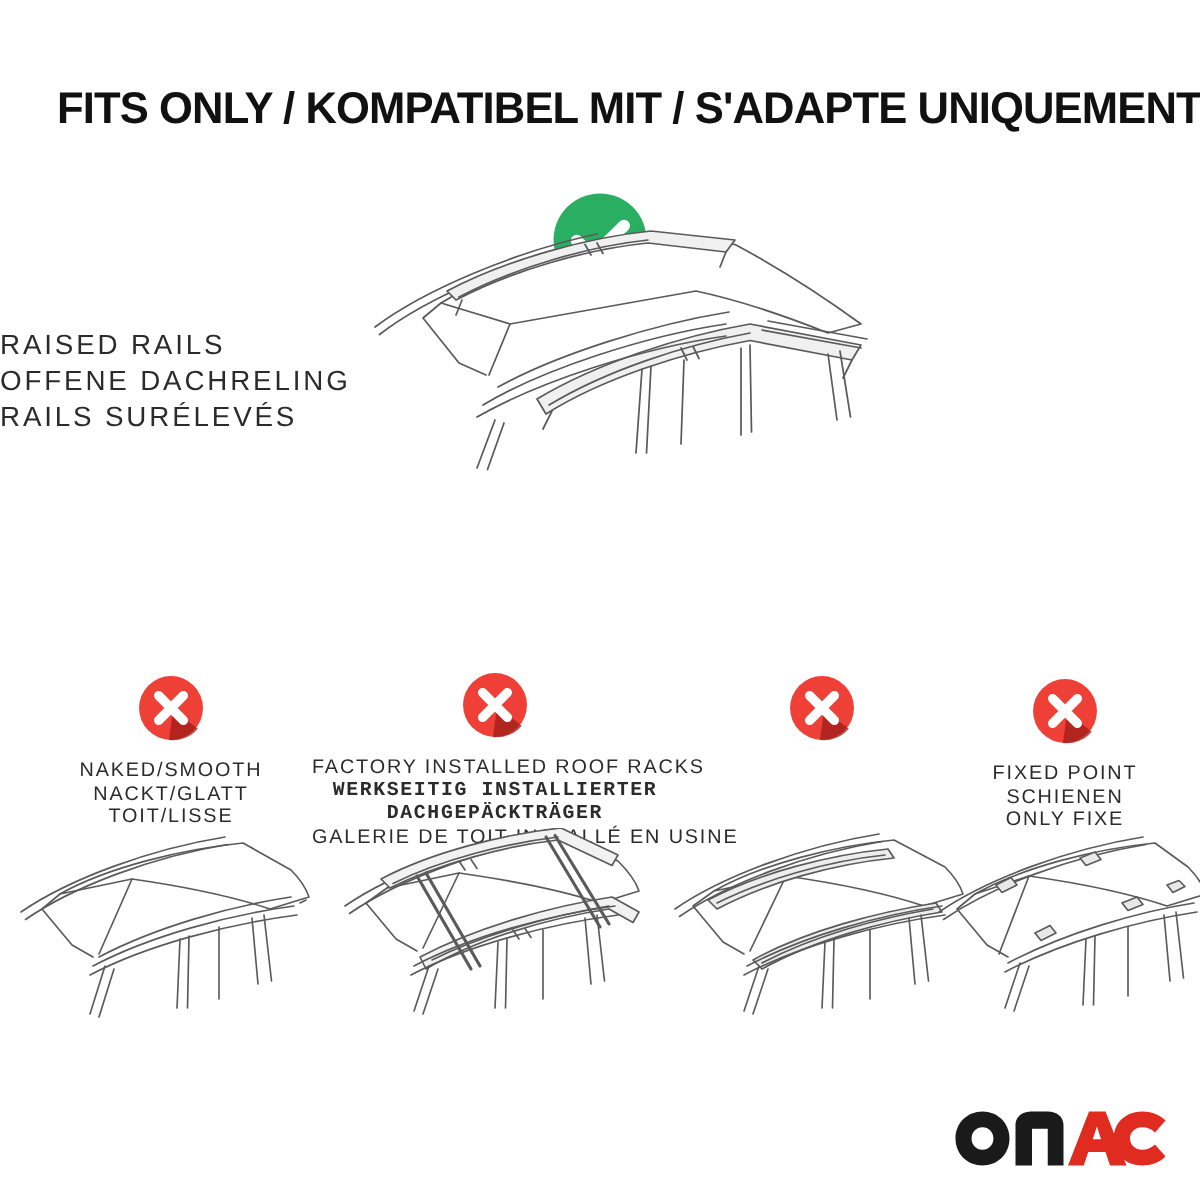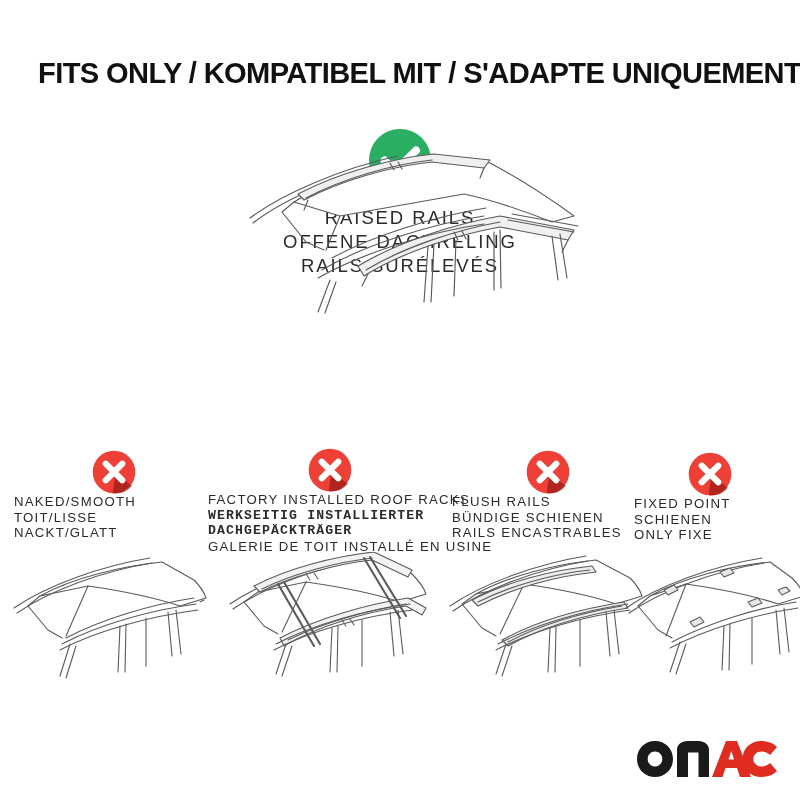--- a/index.html
+++ b/index.html
@@ -40,22 +40,22 @@
   }
   #hero-badge {
     width: 64px;
     height: 64px;
     margin: 0 auto;
     position: relative;
   }
   .badge-svg { display: block; }
 
   #hero-text {
-    margin-top: 14px;
-    text-align: center;
+    margin-top: 26px;
+    text-align: left;
     color: #2b2b2b;
     font-size: 18.5px;
     font-weight: 300;
     letter-spacing: 1.9px;
     line-height: 24px;
   }
   #hero-text div { white-space: nowrap; }
 
   #hero-art {
     position: absolute;
@@ -69,20 +69,22 @@
   .col {
     position: absolute;
     top: 450px;
   }
   .col-badge {
     width: 44px;
     height: 44px;
     margin: 0 auto;
   }
   .col-text {
+    margin-top: 11px;
+    text-align: center;
     color: #2b2b2b;
     font-size: 13.2px;
     font-weight: 300;
     letter-spacing: 1.25px;
     line-height: 15.6px;
   }
   .col-text div { white-space: nowrap; }
   .col-text div.strong { font-weight: 600; letter-spacing: 1.1px; font-family: Liberation Mono, monospace; }
 
   #col1 { left: 14px;  width: 200px; }
@@ -176,22 +178,22 @@
 <div class="col" id="col1">
   <div class="col-badge">
     <svg class="badge-svg" width="44" height="44" viewBox="0 0 64 64" aria-hidden="true">
       <circle cx="32" cy="32" r="31" fill="#ee4036"></circle>
       <path d="M34 34 L58 52 A31 31 0 0 1 30 63 Z" fill="#9e1b17" opacity="0.75"></path>
       <path d="M20 20 L44 44 M44 20 L20 44" stroke="#ffffff" stroke-width="9" stroke-linecap="round"></path>
     </svg>
   </div>
   <div class="col-text">
     <div>NAKED/SMOOTH</div>
+    <div>NACKT/GLATT</div>
     <div>TOIT/LISSE</div>
-    <div>NACKT/GLATT</div>
   </div>
 </div>
 
 <div class="col-art" id="art1">
   <svg width="210" height="150" viewBox="0 0 210 150" aria-hidden="true">
     <g fill="none" stroke="#5a5a5a" stroke-width="1.1" stroke-linecap="round" stroke-linejoin="round">
       <path d="M36 44 C68 26 118 14 158 10 L190 28 C196 34 200 40 202 46
                L176 54 C146 44 112 38 84 34 Z" fill="#ffffff"></path>
       <path d="M36 44 L24 54 L44 78 L58 86"></path>
       <path d="M84 34 L62 84"></path>
@@ -268,25 +270,20 @@
 </div>
 
 <div class="col" id="col3">
   <div class="col-badge">
     <svg class="badge-svg" width="44" height="44" viewBox="0 0 64 64" aria-hidden="true">
       <circle cx="32" cy="32" r="31" fill="#ee4036"></circle>
       <path d="M34 34 L58 52 A31 31 0 0 1 30 63 Z" fill="#9e1b17" opacity="0.75"></path>
       <path d="M20 20 L44 44 M44 20 L20 44" stroke="#ffffff" stroke-width="9" stroke-linecap="round"></path>
     </svg>
   </div>
-  <div class="col-text">
-    <div>FLUSH RAILS</div>
-    <div>BÜNDIGE SCHIENEN</div>
-    <div>RAILS ENCASTRABLES</div>
-  </div>
 </div>
 
 <div class="col-art" id="art3">
   <svg width="216" height="150" viewBox="0 0 216 150" aria-hidden="true">
     <g fill="none" stroke="#5a5a5a" stroke-width="1.1" stroke-linecap="round" stroke-linejoin="round">
       <path d="M40 42 C72 24 120 12 160 8 L194 26 C200 32 204 38 206 44
                L180 52 C150 42 116 36 88 32 Z" fill="#ffffff"></path>
       <path d="M40 42 L26 52 L46 76 L60 84"></path>
       <path d="M88 32 L64 82"></path>
       <path d="M14 54 C46 32 100 12 150 4"></path>

